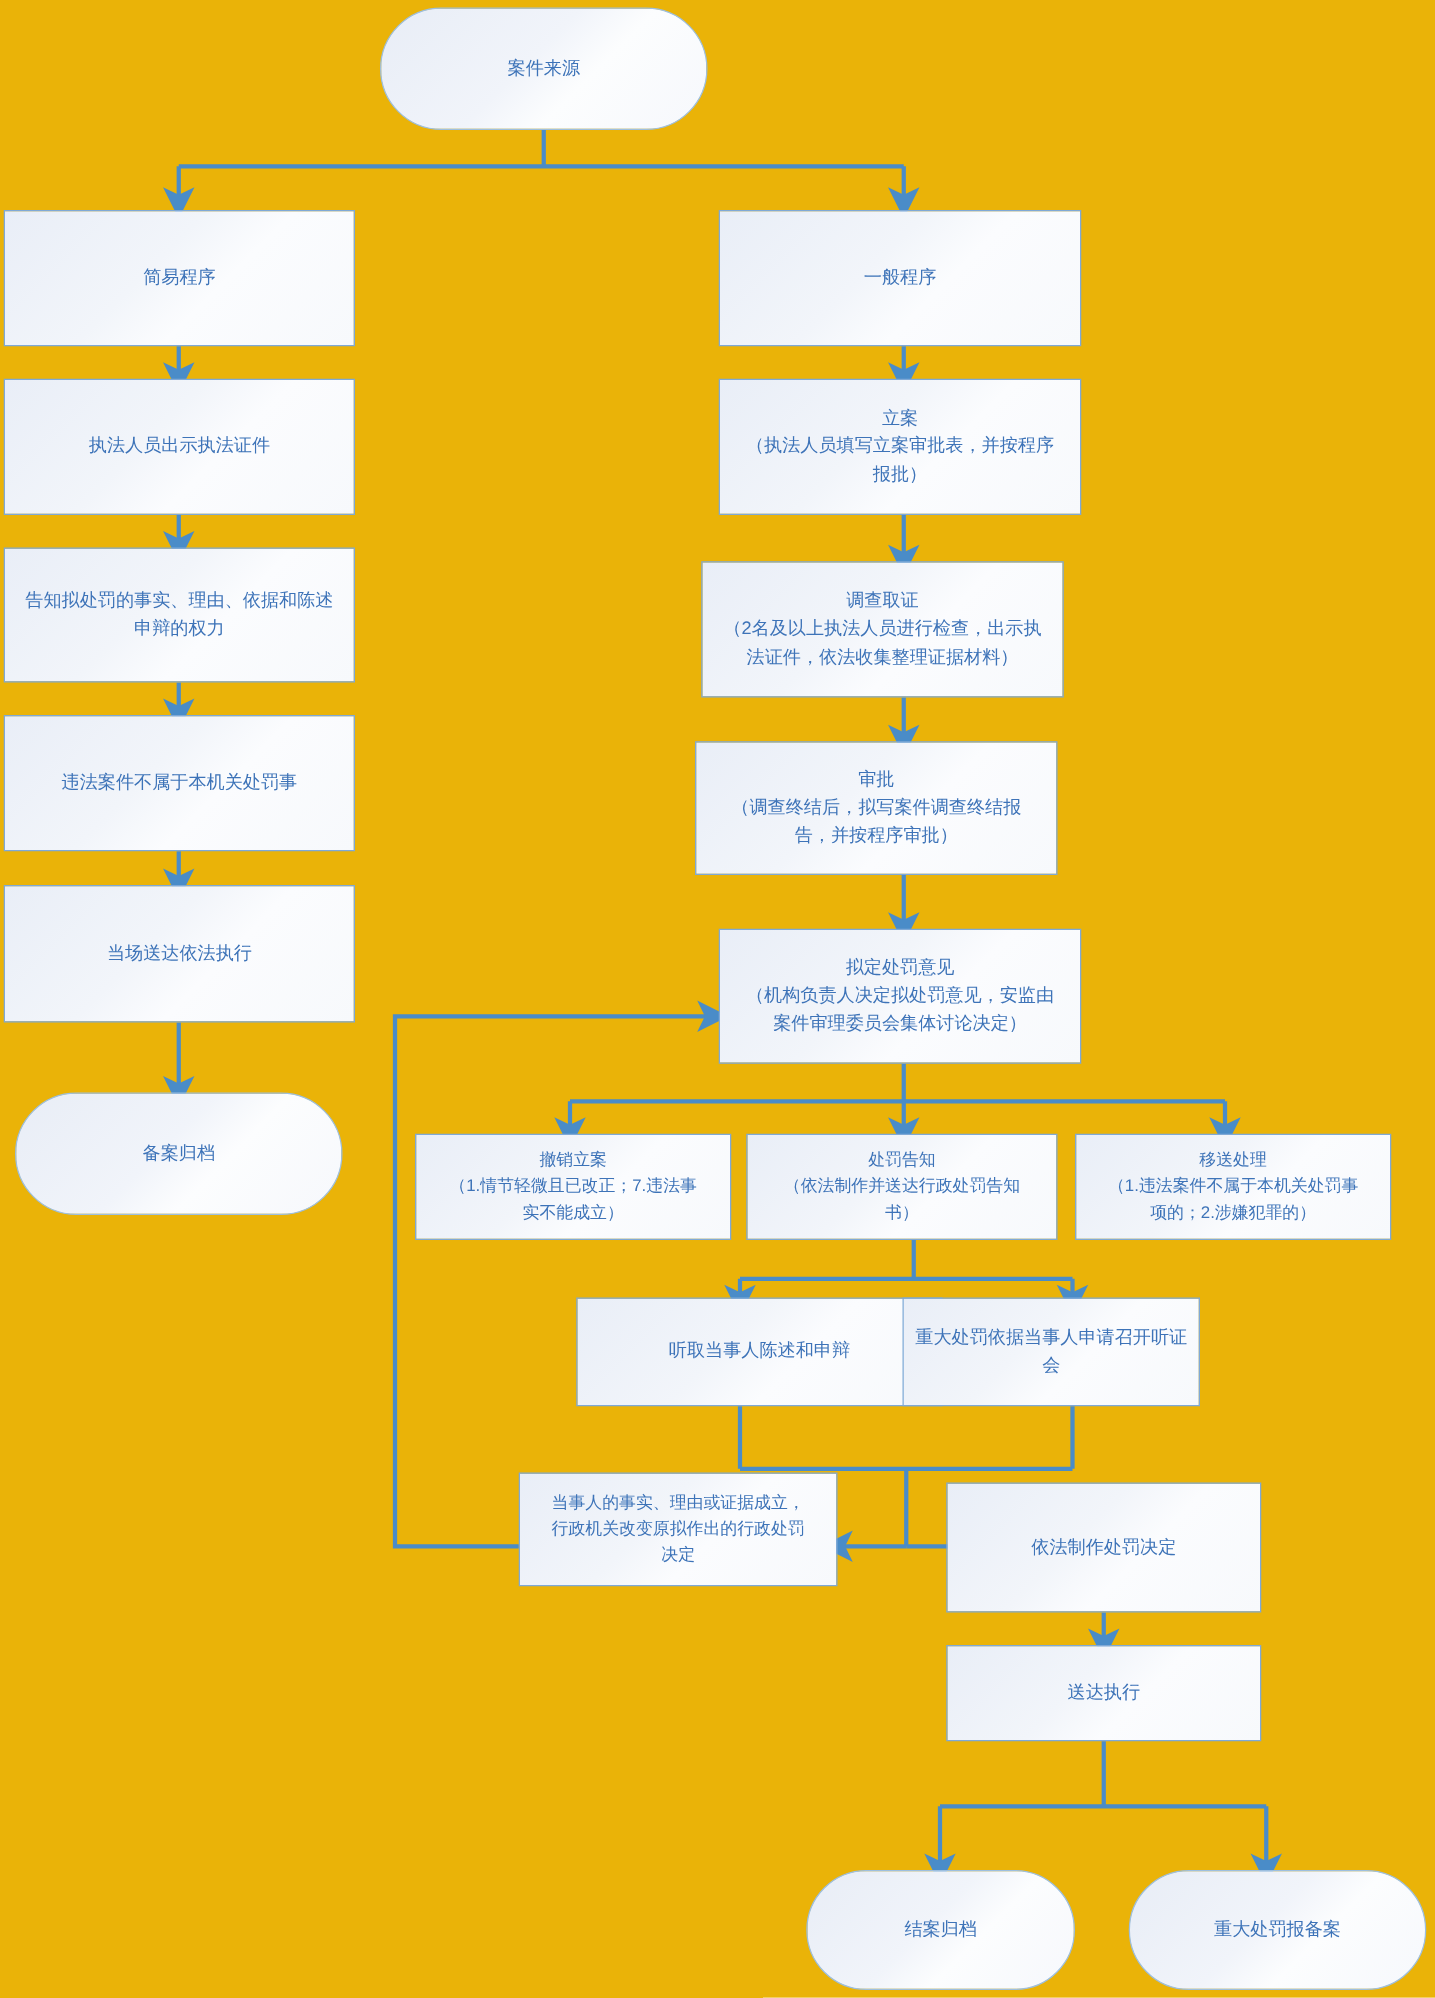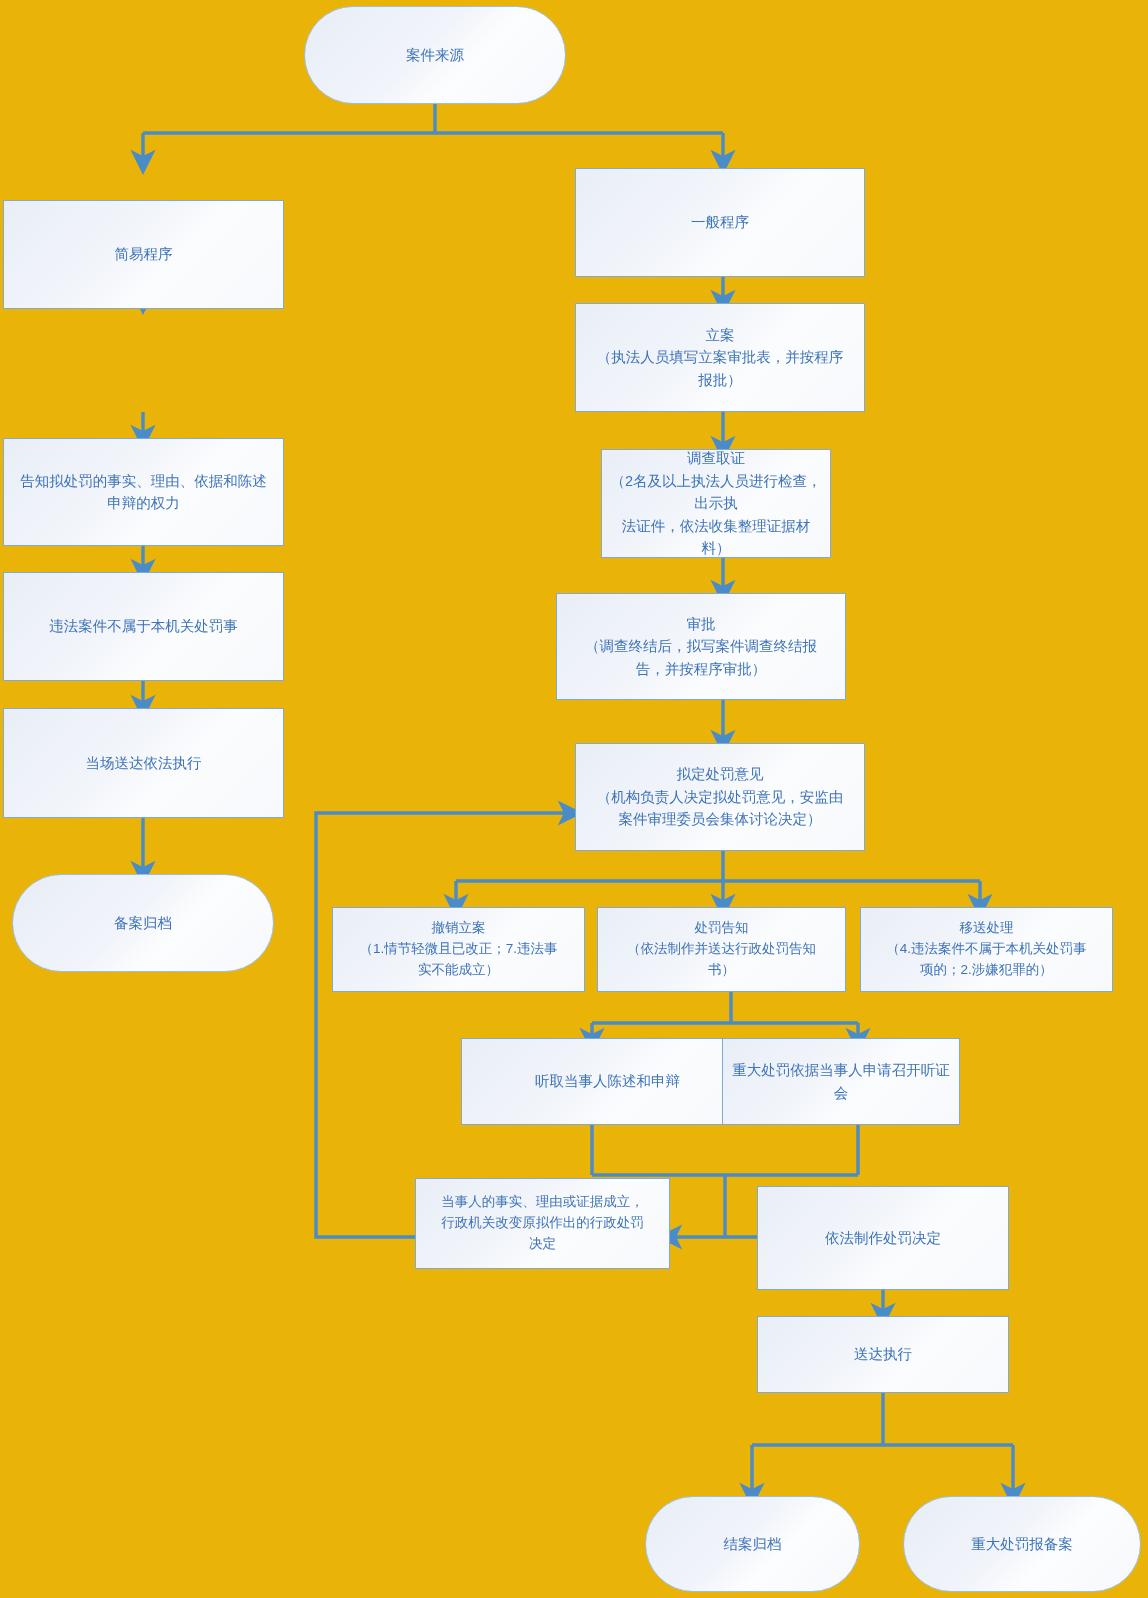--- a/index.html
+++ b/index.html
@@ -99,24 +99,27 @@
       <path d="M883,1393 L883,1445 M752,1445 L1013,1445"></path>
       <path d="M752,1445 L752,1495" marker-end="url(#arrow)"></path>
       <path d="M1013,1445 L1013,1495" marker-end="url(#arrow)"></path>
     </g>
   </svg>
 
   <div class="node term" style="left:304px; top:6px; width:262px; height:98px;">
     <span class="label">案件来源</span>
   </div>
 
-  <div class="node" style="left:3px; top:168px; width:281px; height:109px;margin-top:32px;">
+  <div class="node" style="left:3px; top:168px; width:281px; height:109px;">
     <span class="label">简易程序</span>
   </div>
 
+  <div class="node" style="left:3px; top:303px; width:281px; height:109px;">
+    <span class="label">执法人员出示执法证件</span>
+  </div>
 
   <div class="node" style="left:3px; top:438px; width:281px; height:108px;">
     <span class="label">告知拟处罚的事实、理由、依据和陈述
 申辩的权力</span>
   </div>
 
   <div class="node" style="left:3px; top:572px; width:281px; height:109px;">
     <span class="label">违法案件不属于本机关处罚事</span>
   </div>
 
@@ -131,21 +134,21 @@
   <div class="node" style="left:575px; top:168px; width:290px; height:109px;">
     <span class="label">一般程序</span>
   </div>
 
   <div class="node" style="left:575px; top:303px; width:290px; height:109px;">
     <span class="label">立案
 （执法人员填写立案审批表，并按程序
 报批）</span>
   </div>
 
-  <div class="node" style="left:601px; top:449px; width:230px; height:109px;">
+  <div class="node" style="left:561px; top:449px; width:290px; height:109px;">
     <span class="label">调查取证
 （2名及以上执法人员进行检查，出示执
 法证件，依法收集整理证据材料）</span>
   </div>
 
   <div class="node" style="left:556px; top:593px; width:290px; height:107px;">
     <span class="label">审批
 （调查终结后，拟写案件调查终结报
 告，并按程序审批）</span>
   </div>
@@ -163,21 +166,21 @@
   </div>
 
   <div class="node" style="left:597px; top:907px; width:249px; height:85px; font-size:13.5px;">
     <span class="label">处罚告知
 （依法制作并送达行政处罚告知
 书）</span>
   </div>
 
   <div class="node" style="left:860px; top:907px; width:253px; height:85px; font-size:13.5px;">
     <span class="label">移送处理
-（4.违法案件不属于本机关处罚事
+（1.违法案件不属于本机关处罚事
 项的；2.涉嫌犯罪的）</span>
   </div>
 
   <div class="node" style="left:461px; top:1038px; width:293px; height:87px;">
     <span class="label">听取当事人陈述和申辩</span>
   </div>
 
   <div class="node" style="left:722px; top:1038px; width:238px; height:87px;">
     <span class="label">重大处罚依据当事人申请召开听证
 会</span>

